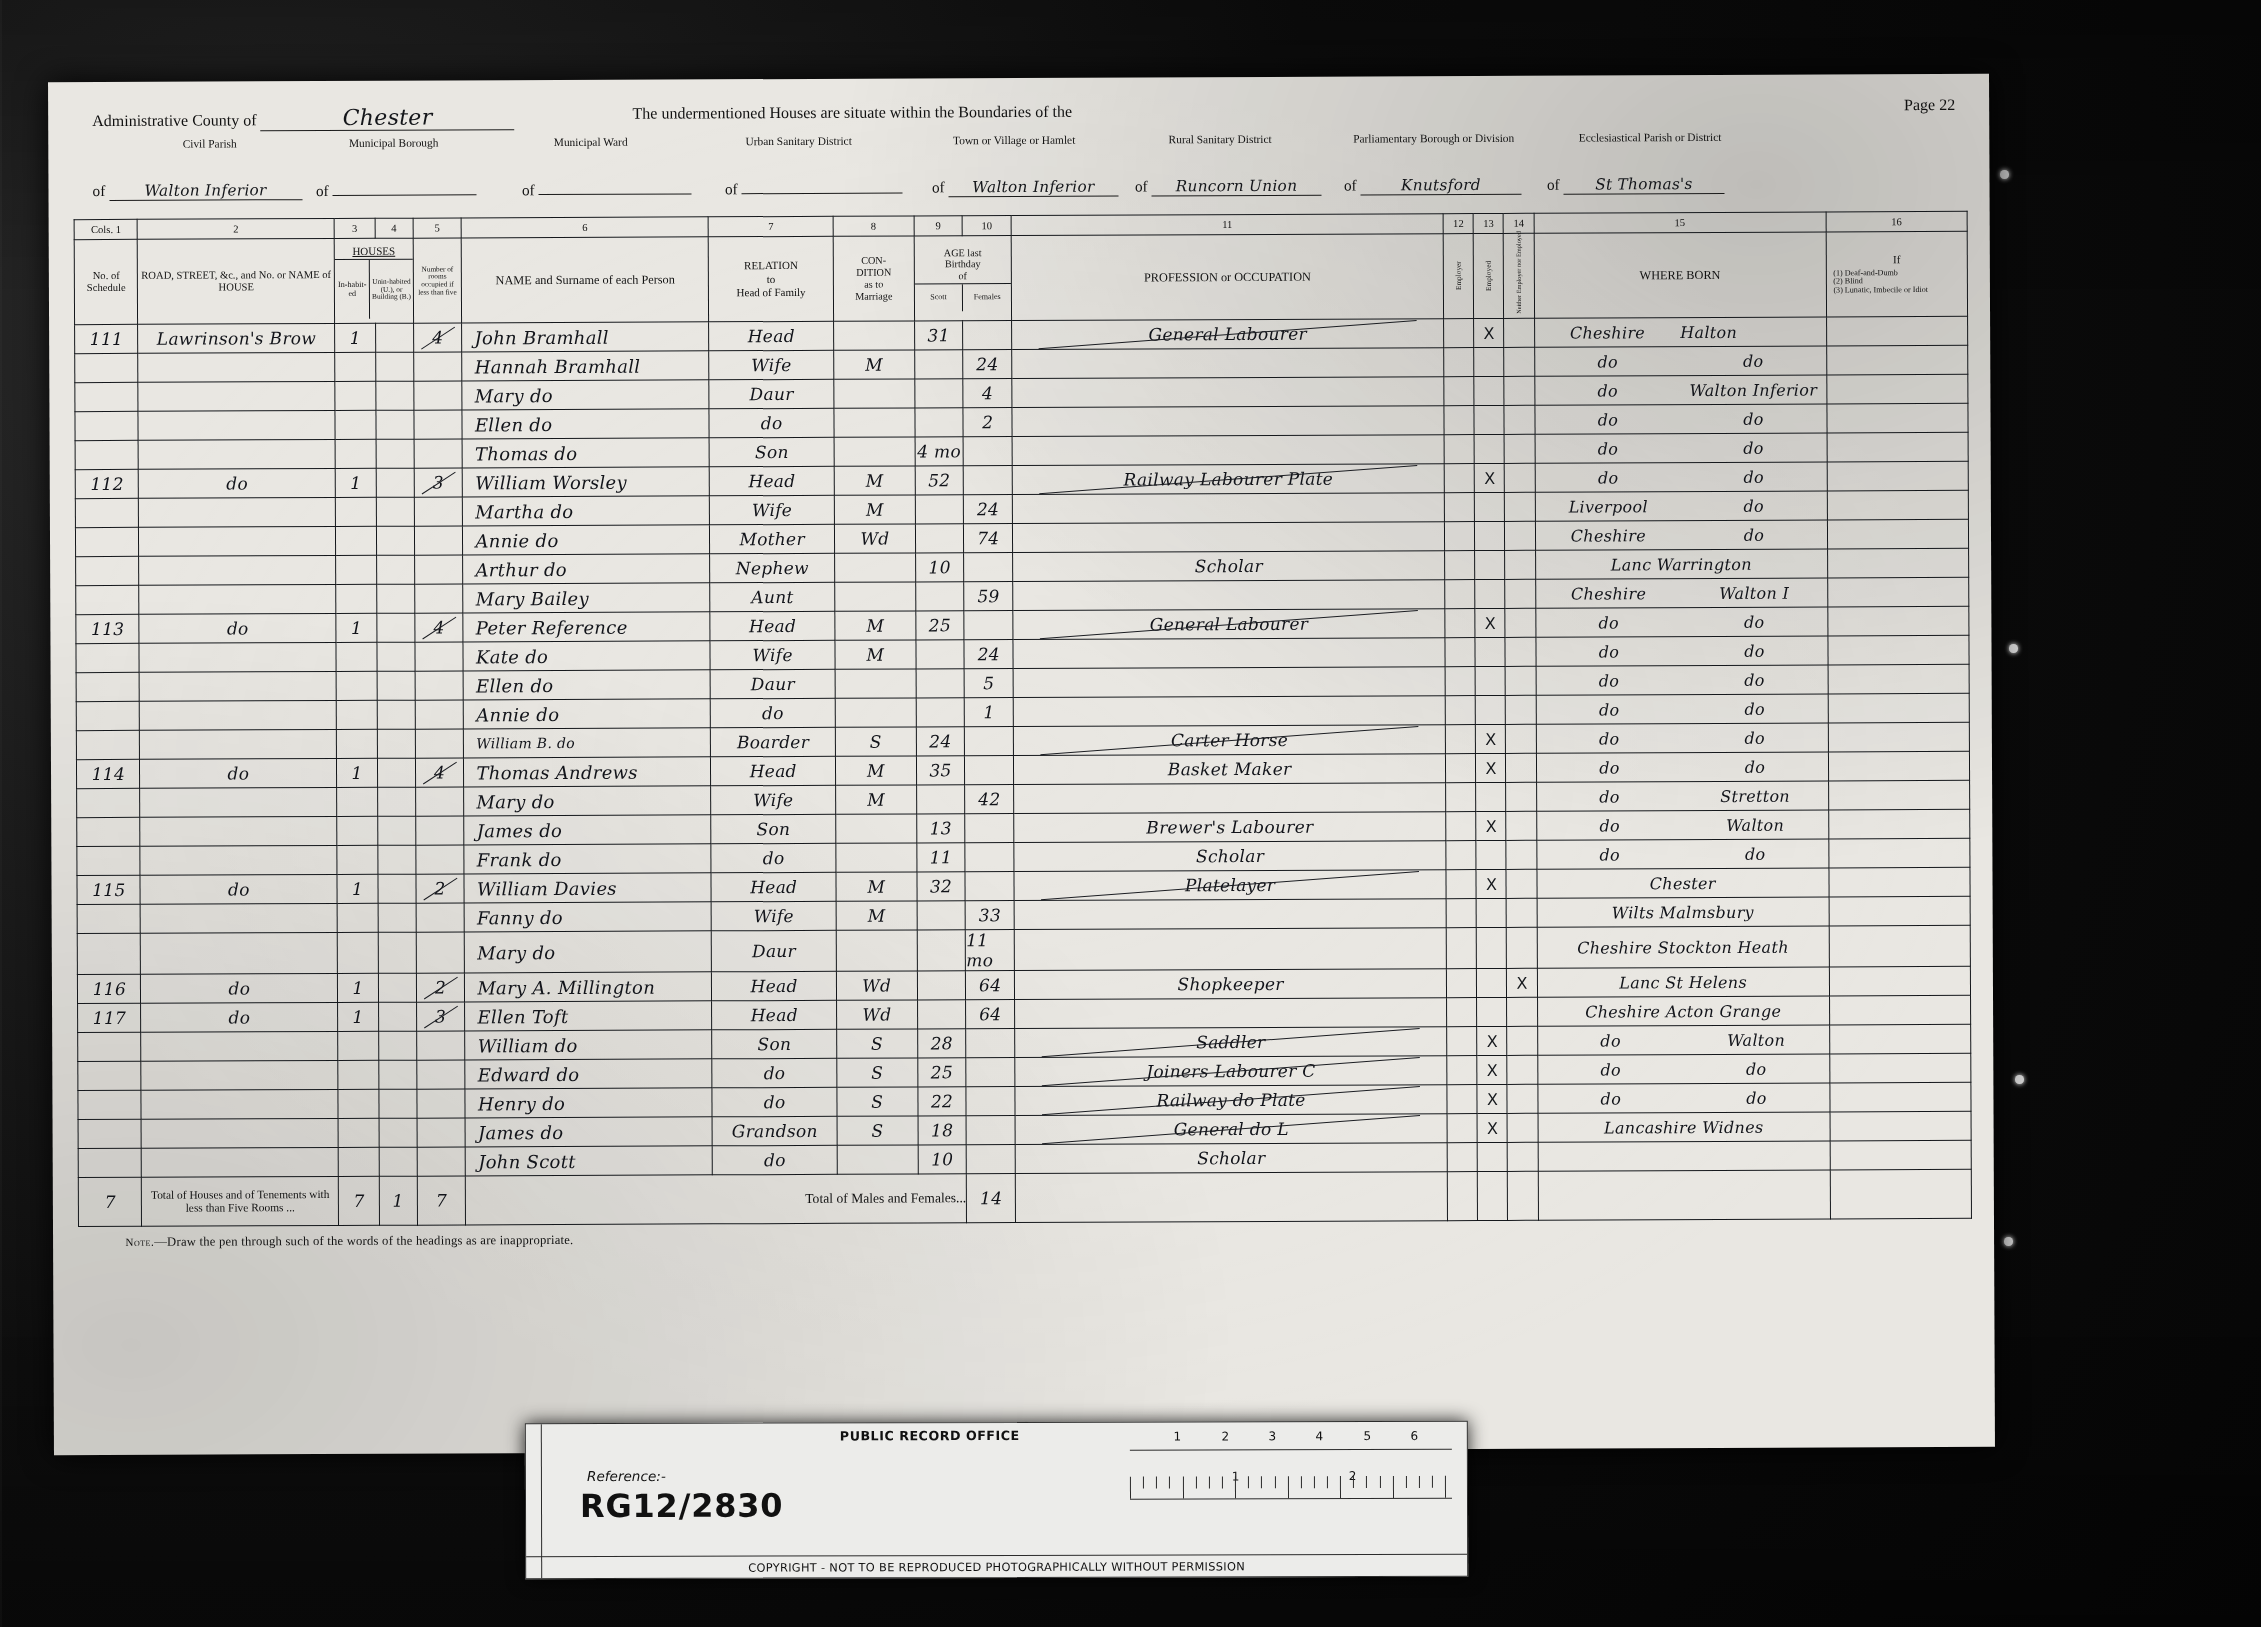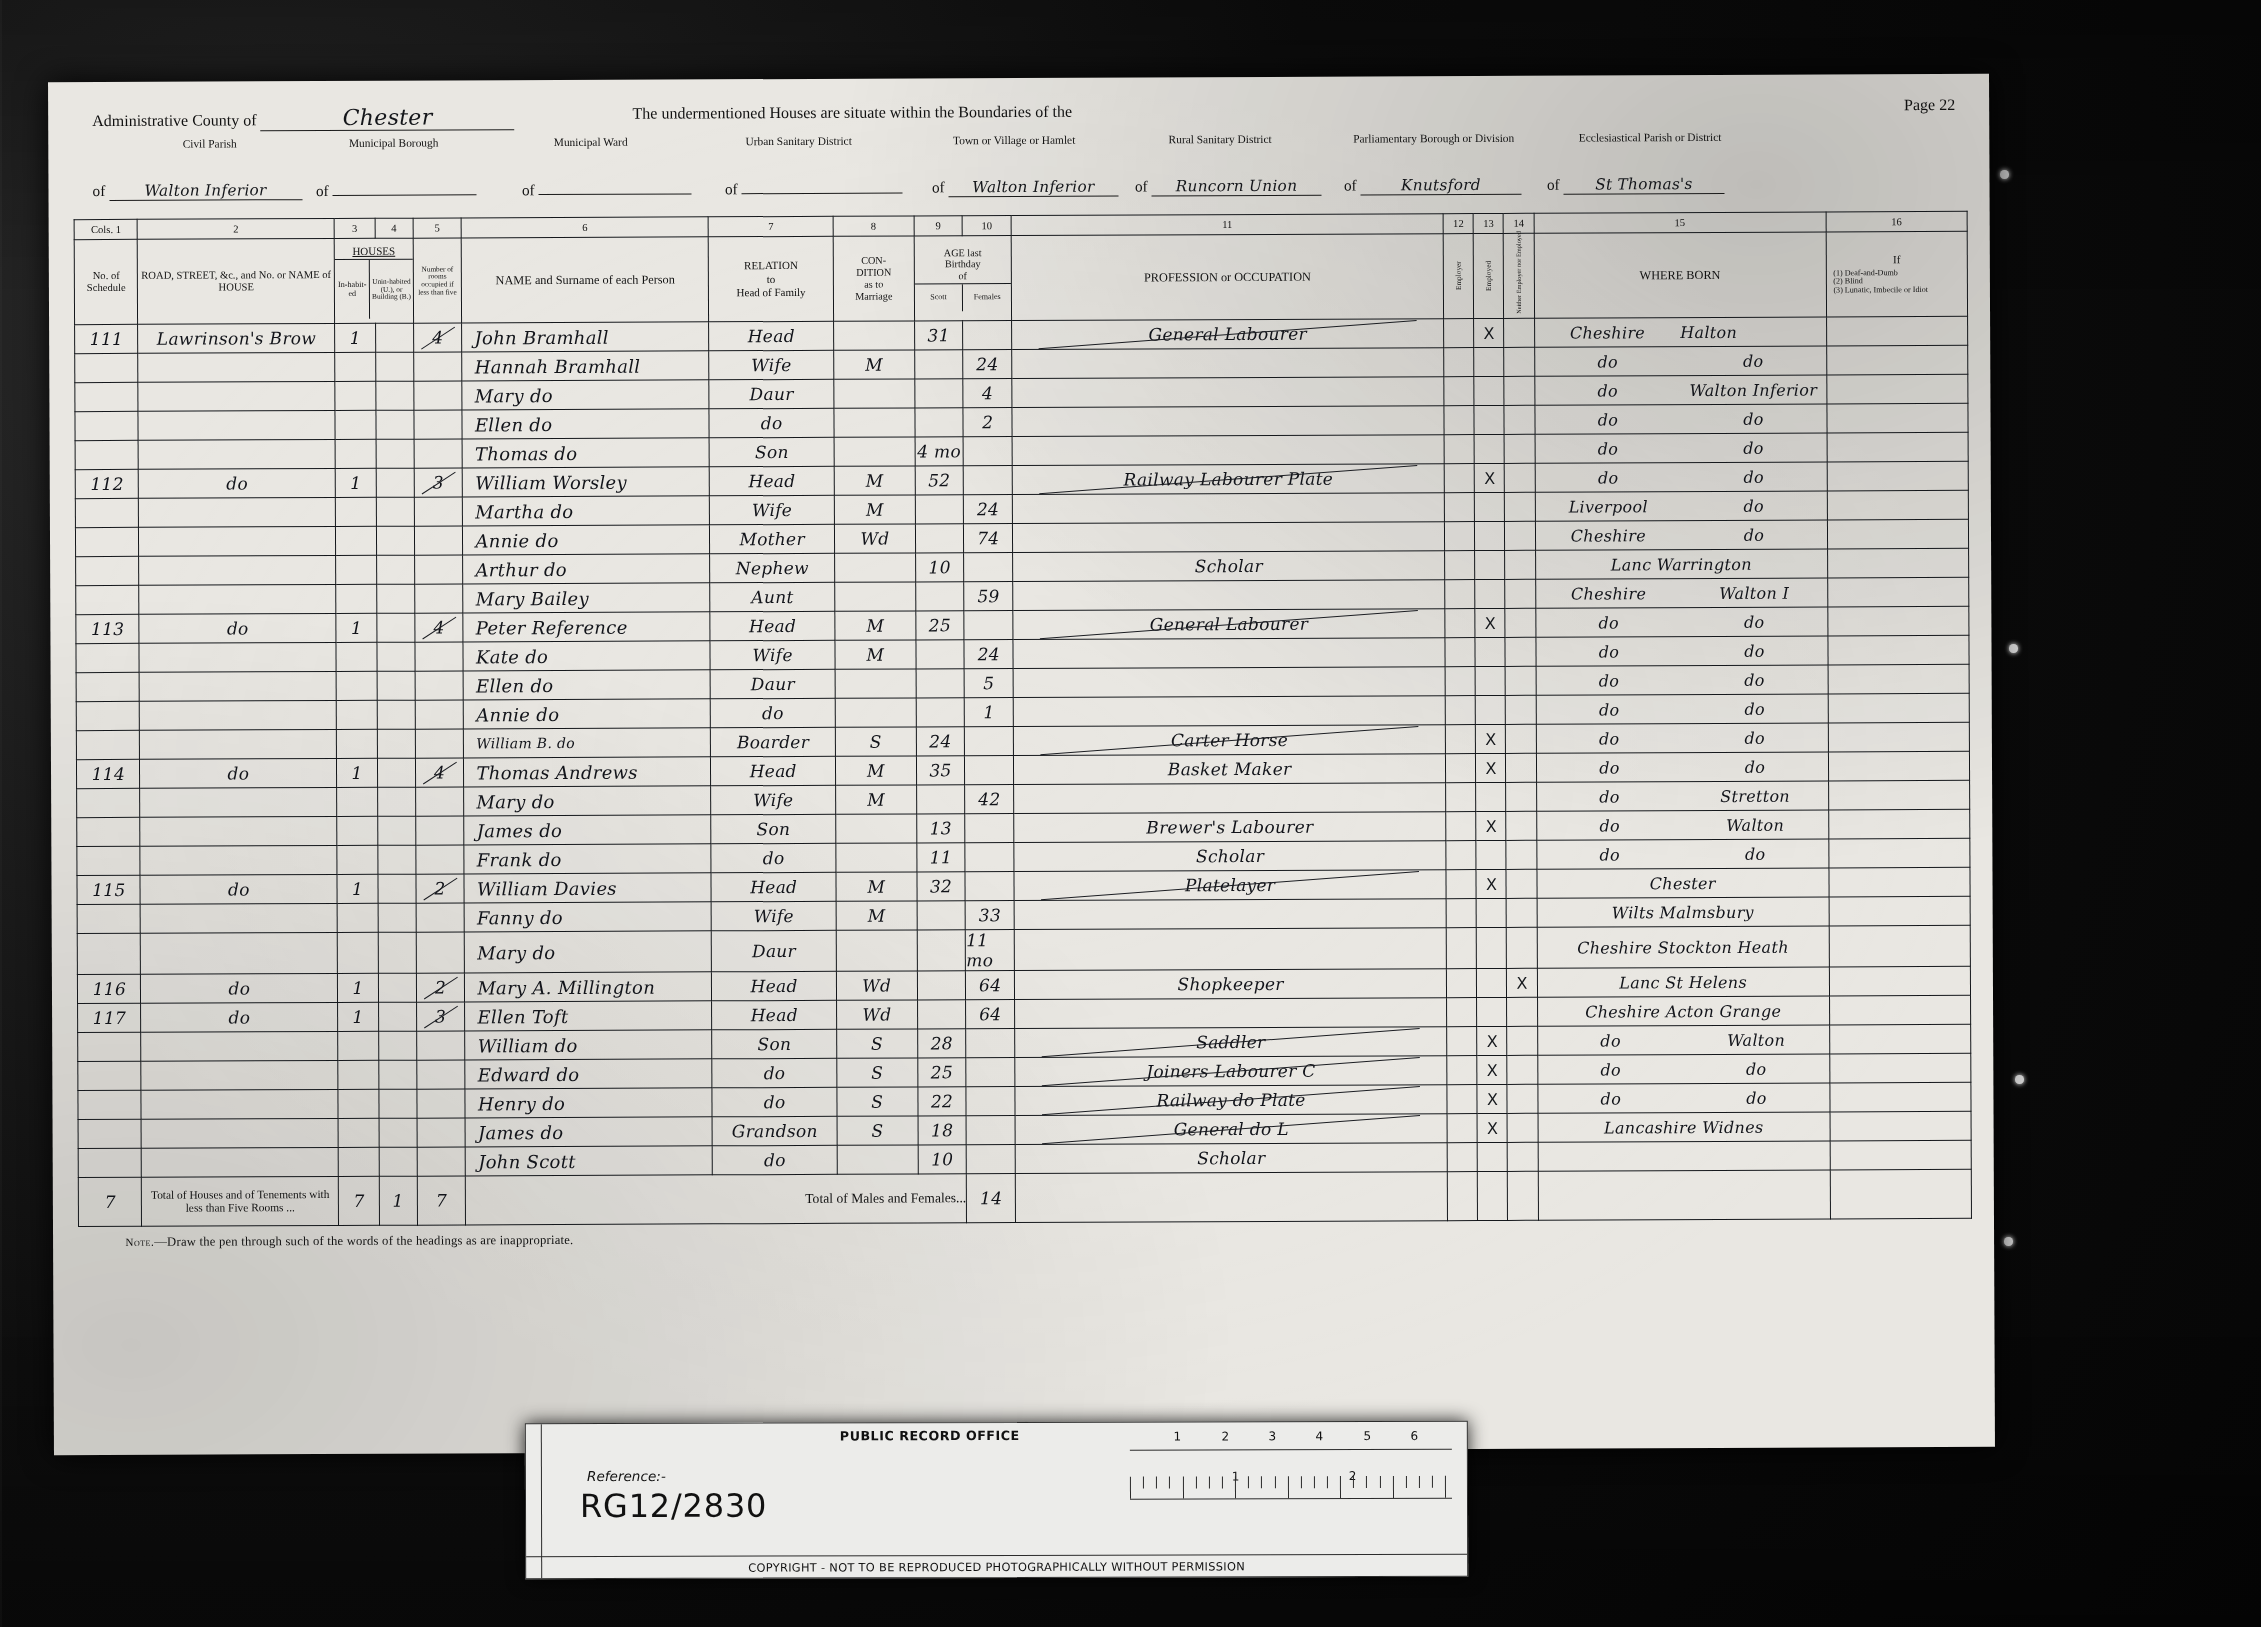--- a/index.html
+++ b/index.html
@@ -91,21 +91,21 @@
 
   
   #pro-card{
     position:absolute;left:525px;top:1422px;width:941px;height:154px;
     background:#ececea;border:1.3px solid #2b2b2b;box-shadow:0 0 18.6px rgba(0,0,0,.85);
     transform:rotate(-0.15deg);
     font-family:"DejaVu Sans",sans-serif;color:#111;
   }
   #pro-card .office{position:absolute;left:314px;top:5.1px;font-size:12.7px;font-weight:bold;letter-spacing:0.5px;}
   #pro-card .reflabel{position:absolute;left:61px;top:44px;font-size:13.6px;font-style:italic;}
-  #pro-card .refval{position:absolute;left:54px;top:63px;font-size:32px;font-weight:normal;letter-spacing:0.8px;}
+  #pro-card .refval{position:absolute;left:54px;top:63px;font-size:32px;font-weight:bold;letter-spacing:0.8px;}
   #pro-card .copy{position:absolute;left:0;right:0;bottom:3.4px;text-align:center;font-size:11.4px;letter-spacing:0.3px;border-top:1.2px solid #2b2b2b;padding-top:3.4px;}
   #pro-card .divleft{position:absolute;left:15.3px;top:0;bottom:0;width:0.8px;background:#2b2b2b;}
   #ruler{position:absolute;right:15.3px;top:5.1px;width:322px;height:119px;}
   #ruler .rnum{position:absolute;top:1.7px;font-size:12px;}
   #ruler .rline{position:absolute;left:0;right:0;height:0.8px;background:#2b2b2b;}
   #ruler .tick{position:absolute;width:0.8px;background:#2b2b2b;}
   #ruler .rnum2{position:absolute;font-size:12px;}
 </style>
 </head>
 <body>

